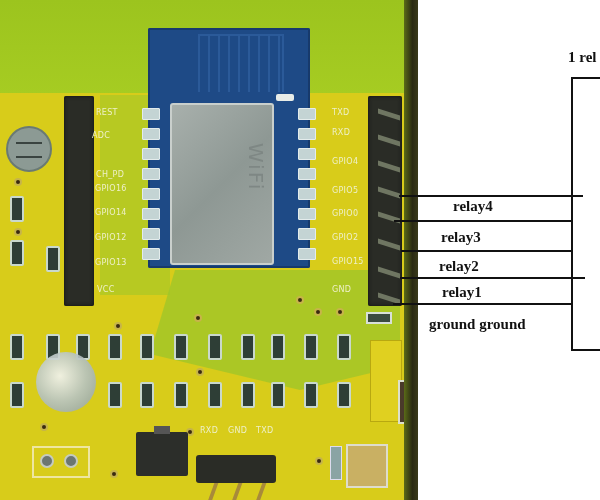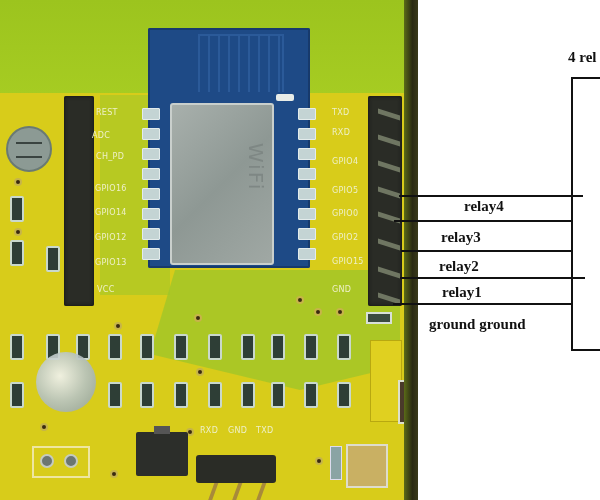--- a/index.html
+++ b/index.html
@@ -85,21 +85,21 @@
     <div class="abs esp-pad" style="left:150px;top:160px"></div>
     <div class="abs esp-pad" style="left:150px;top:180px"></div>
     <div class="abs esp-pad" style="left:150px;top:200px"></div>
     <div class="abs esp-pad" style="left:150px;top:220px"></div>
   </div>
 
   <div class="abs header" style="left:64px;top:96px;width:30px;height:210px"></div>
 
   <div class="abs silk" style="left:96px;top:108px">REST</div>
   <div class="abs silk" style="left:92px;top:131px">ADC</div>
-  <div class="abs silk" style="left:96px;top:152px">CH_PD</div>
+  <div class="abs silk" style="left:96px;top:170px">CH_PD</div>
   <div class="abs silk" style="left:95px;top:184px">GPIO16</div>
   <div class="abs silk" style="left:95px;top:208px">GPIO14</div>
   <div class="abs silk" style="left:95px;top:233px">GPIO12</div>
   <div class="abs silk" style="left:95px;top:258px">GPIO13</div>
   <div class="abs silk" style="left:97px;top:285px">VCC</div>
 
   <div class="abs header" style="left:368px;top:96px;width:34px;height:210px"></div>
   <div class="abs header-right-pin" style="left:378px;top:112px"></div>
   <div class="abs header-right-pin" style="left:378px;top:138px"></div>
   <div class="abs header-right-pin" style="left:378px;top:164px"></div>
@@ -181,25 +181,25 @@
     <div class="abs uart-pin" style="left:14px"></div>
     <div class="abs uart-pin" style="left:38px"></div>
     <div class="abs uart-pin" style="left:62px"></div>
   </div>
   <div class="abs cap-pad"></div>
   <div class="abs cap"></div>
 
   <div class="abs photo-edge"></div>
 </div>
 
-<div class="abs lbl" style="left:568px;top:49px">4 rel</div>
+<div class="abs lbl" style="left:568px;top:49px">1 rel</div>
 <div class="abs box"></div>
 
 <div class="abs wire" style="left:399px;top:195px;width:184px"></div>
-<div class="abs lbl" style="left:464px;top:198px">relay4</div>
+<div class="abs lbl" style="left:453px;top:198px">relay4</div>
 
 <div class="abs wire" style="left:394px;top:220px;width:179px"></div>
 <div class="abs lbl" style="left:441px;top:229px">relay3</div>
 
 <div class="abs wire" style="left:401px;top:250px;width:172px"></div>
 <div class="abs lbl" style="left:439px;top:258px">relay2</div>
 
 <div class="abs wire" style="left:400px;top:277px;width:185px"></div>
 <div class="abs lbl" style="left:442px;top:284px">relay1</div>
 

